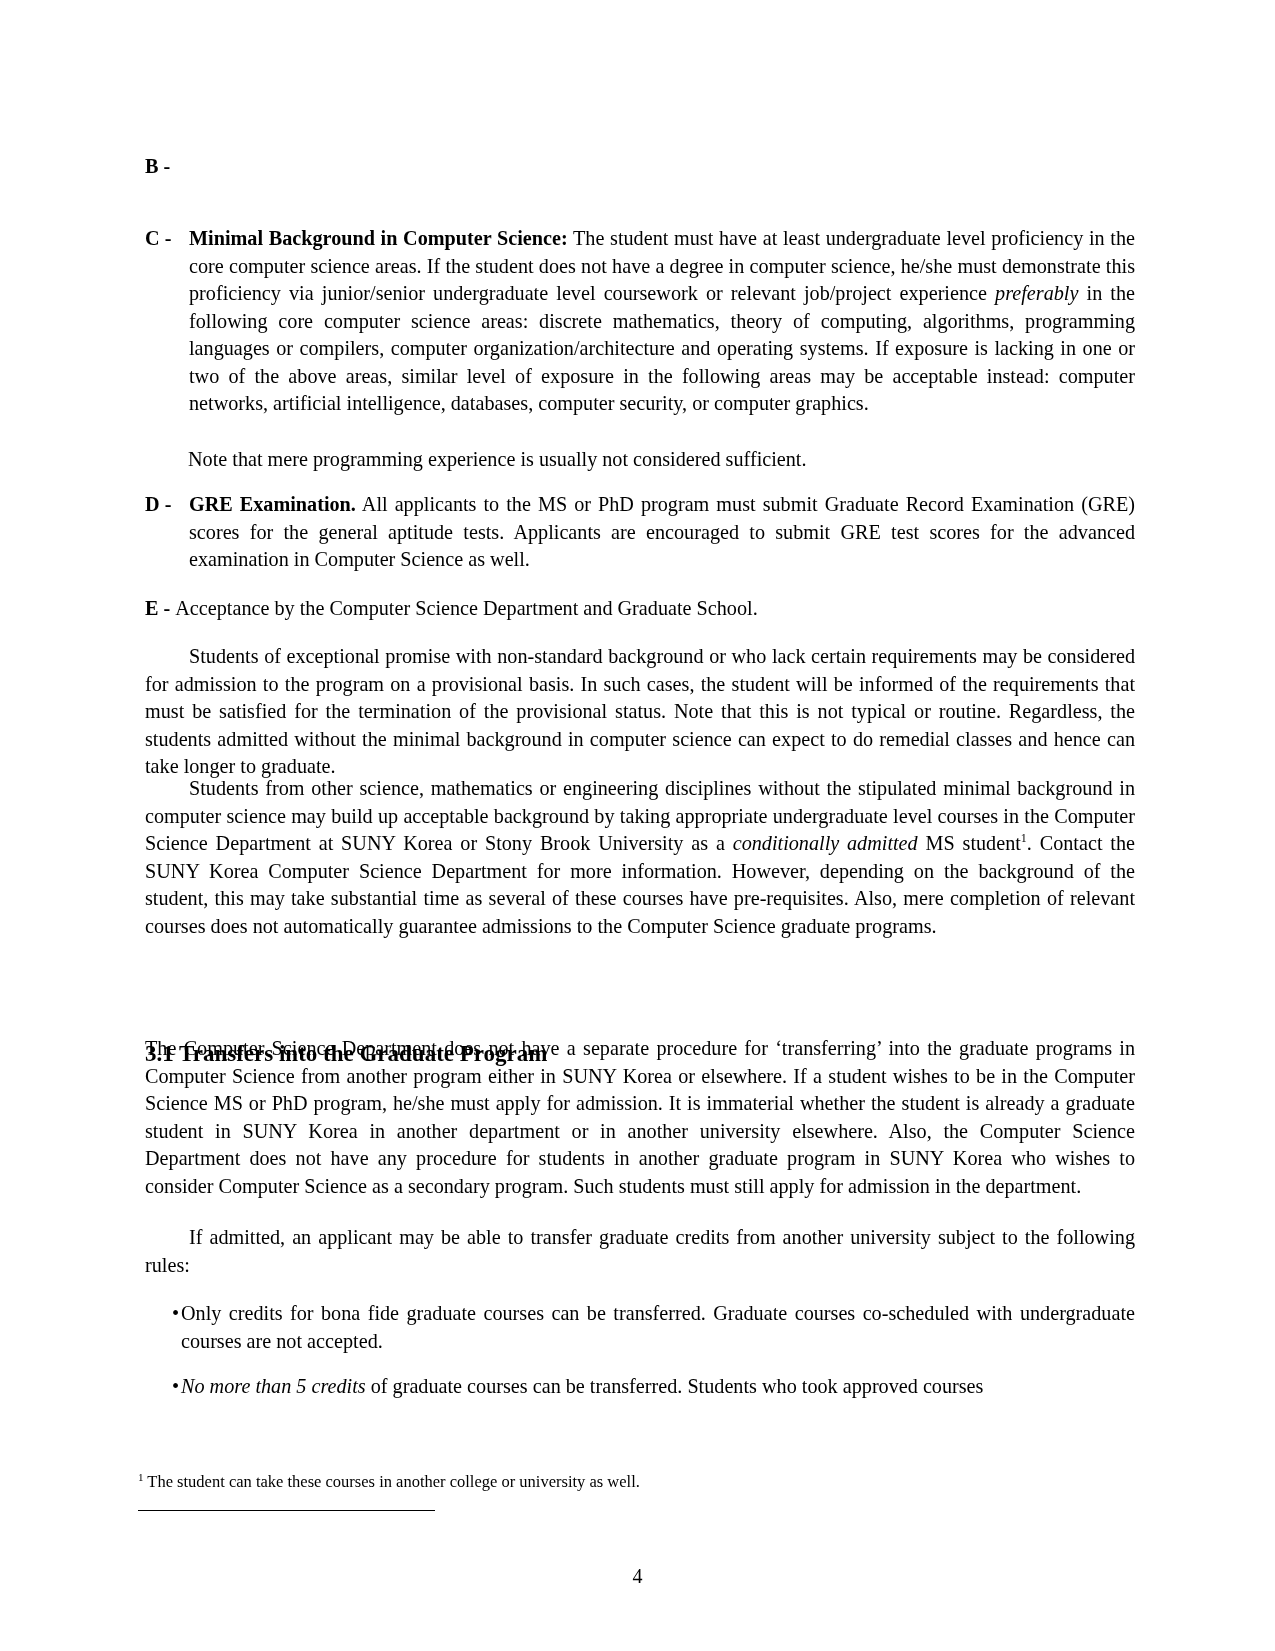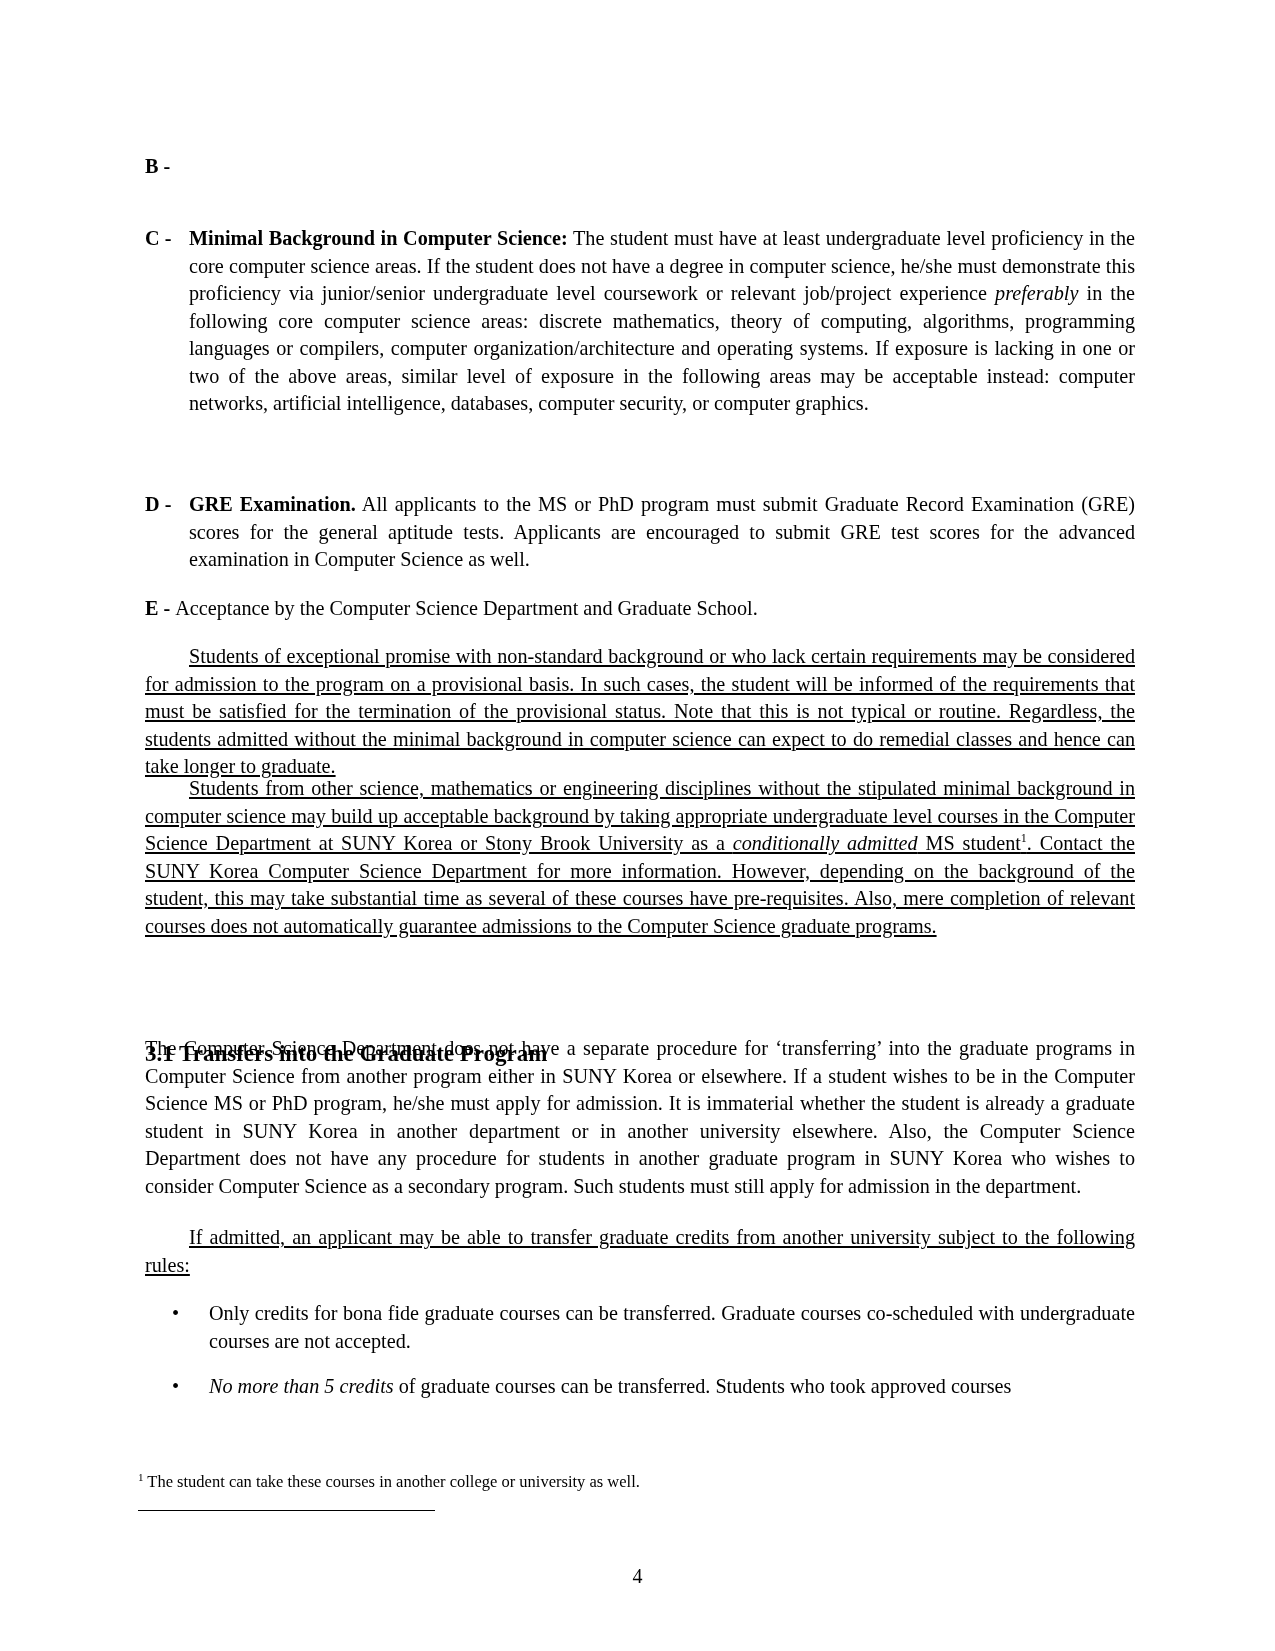--- a/index.html
+++ b/index.html
@@ -8,25 +8,25 @@
     font-family: "Liberation Serif", serif; color: #000;
   }
   .page { position: absolute; left: 0; top: 0; width: 1275px; height: 1651px; }
   .txt { font-size: 20.2px; line-height: 27.5px; }
   .blk { position: absolute; left: 145px; width: 990px; text-align: justify; }
   .item { position: absolute; left: 145px; width: 990px; }
   .item .lbl { position: absolute; left: 0; top: 0; font-weight: bold; white-space: pre; }
   .item .body { margin-left: 44px; text-align: justify; }
   b { font-weight: bold; }
   i { font-style: italic; }
-  .indent { text-indent: 44px; text-decoration: underline; }
+  .indent { text-indent: 44px; }
   .heading { position: absolute; left: 145px; top: 1039px; font-size: 23px; font-weight: bold; line-height: 30px; }
   .bullet { position: absolute; left: 145px; width: 990px; }
   .bullet .dot { position: absolute; left: 27px; top: 0; }
-  .bullet .btxt { margin-left: 64px; text-align: justify; }
+  .bullet .btxt { margin-left: 36px; text-align: justify; }
   .fn-rule { position: absolute; left: 138px; top: 1510px; width: 297px; height: 0; border-top: 1px solid #000; }
   .footnote { position: absolute; left: 138px; top: 1466px; font-size: 16.5px; line-height: 22px; }
   .footnote sup { font-size: 11px; vertical-align: 6px; }
   .pagenum { position: absolute; left: 0; width: 1275px; top: 1565px; text-align: center; font-size: 20px; }
   sup.fnref { font-size: 12px; vertical-align: 8px; line-height: 0; }
 </style>
 </head>
 <body>
 
 <div class="page">
@@ -39,20 +39,21 @@
       </div>
     </div>
   </div>
 
   <div class="item txt" style="top:225px;">
     <span class="lbl">C - </span>
   </div>
   <div class="blk txt" style="top:225px; padding-left:44px; width:946px;">
     <b>Minimal Background in Computer Science:</b><span> The student must have at least undergraduate level proficiency in the core computer science areas. If the student does not have a degree in computer science, he/she must demonstrate this proficiency via junior/senior undergraduate level coursework or relevant job/project experience </span><i>preferably</i><span> in the following core computer science areas: discrete mathematics, theory of computing, algorithms, programming languages or compilers, computer organization/architecture and operating systems. If exposure is lacking in one or two of the above areas, similar level of exposure in the following areas may be acceptable instead: computer networks, artificial intelligence, databases, computer security, or computer graphics.</span>
   </div>
+  <div class="blk txt" style="top:446px; padding-left:43px; width:947px;">Note that mere programming experience is usually not considered sufficient.</div>
 
   <div class="item txt" style="top:491px;">
     <span class="lbl">D - </span>
   </div>
   <div class="blk txt" style="top:491px; padding-left:44px; width:946px;">
     <b>GRE Examination.</b><span> All applicants to the MS or PhD program must submit Graduate Record Examination (GRE) scores for the general aptitude tests. Applicants are encouraged to submit GRE test scores for the advanced examination in Computer Science as well.</span>
   </div>
 
   <div class="blk txt" style="top:595px;">
     <b>E - </b><span>Acceptance by the Computer Science Department and Graduate School.</span>

